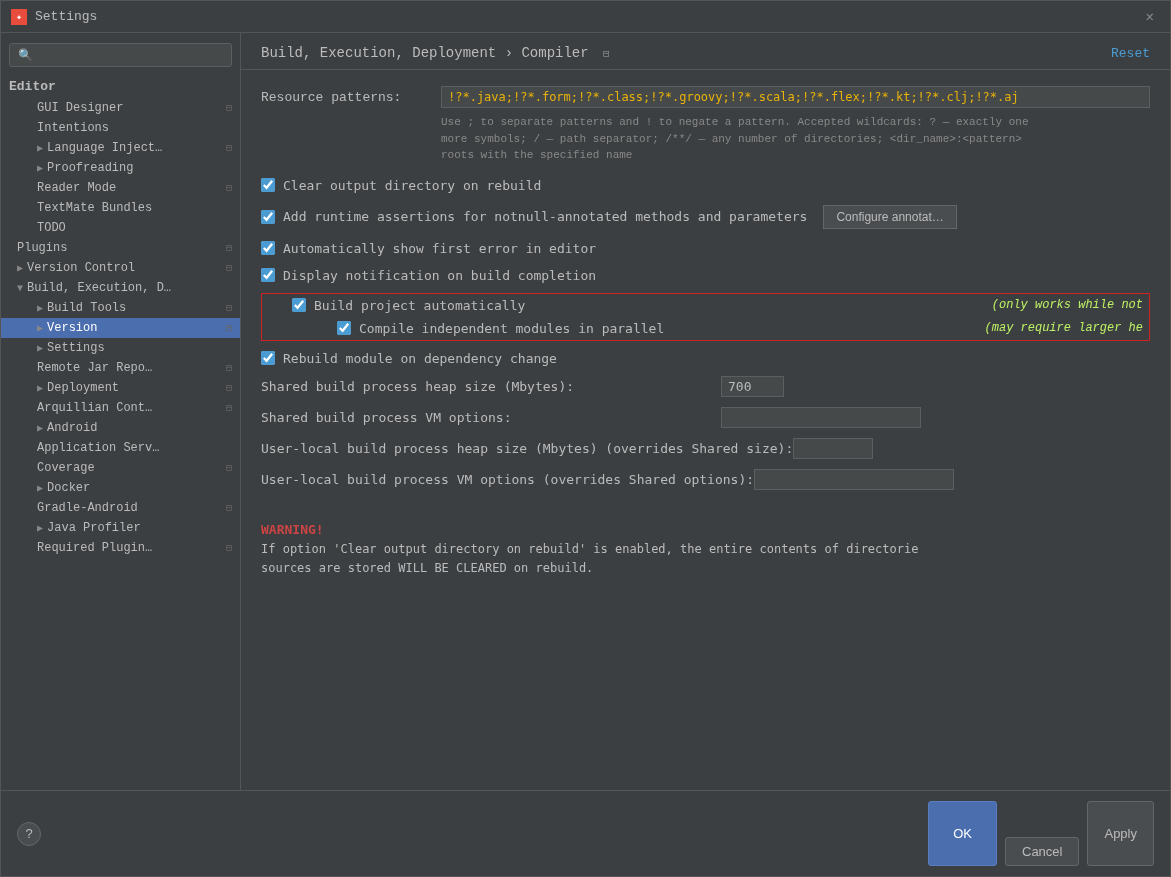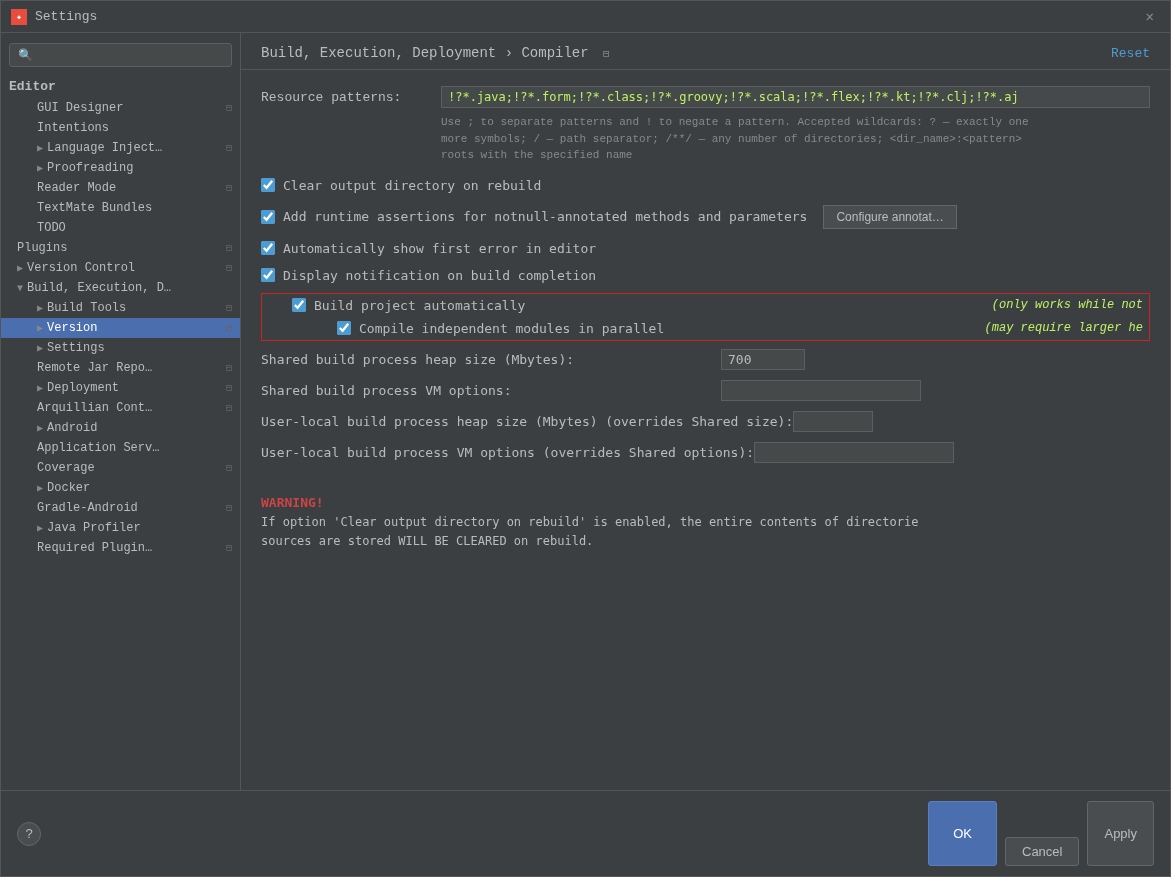--- a/index.html
+++ b/index.html
@@ -175,21 +175,21 @@
       color: #bbbbbb;
       font-size: 13px;
       min-width: 180px;
       padding-top: 4px;
     }
 
     .resource-pattern-value {
       flex: 1;
       background: #45494a;
       border: 1px solid #5c5f61;
-      color: #bef264;
+      color: #eab308;
       font-size: 12px;
       padding: 3px 6px;
       font-family: 'Consolas', monospace;
     }
 
     .resource-hint {
       color: #888;
       font-size: 11px;
       margin-left: 180px;
       margin-bottom: 12px;
@@ -229,21 +229,21 @@
       font-size: 13px;
       min-width: 460px;
       font-family: 'Consolas', monospace;
     }
 
     .num-input {
       background: #45494a;
       border: 1px solid #5c5f61;
       color: #bbbbbb;
       padding: 2px 6px;
-      width: 84px;
+      width: 63px;
       font-size: 13px;
       font-family: 'Consolas', monospace;
     }
 
     .text-input-wide {
       background: #45494a;
       border: 1px solid #5c5f61;
       color: #bbbbbb;
       padding: 2px 6px;
       width: 200px;
@@ -518,20 +518,24 @@
           </div>
           <div class="checkbox-row" style="display:flex;align-items:center;justify-content:space-between;">
             <div style="display:flex;align-items:center;margin-left:45px;">
               <input type="checkbox" checked="" style="">
               <span class="checkbox-label">Compile independent modules in parallel</span>
             </div>
             <span class="checkbox-note">(may require larger he</span>
           </div>
         </div>
 
+        <div class="checkbox-row">
+          <input type="checkbox" checked="" style="">
+          <span class="checkbox-label">Rebuild module on dependency change</span>
+        </div>
 
         <div class="setting-row" style="align-items:center;">
           <span class="inline-label">Shared build process heap size (Mbytes):</span>
           <input type="text" class="num-input" value="700" style="">
         </div>
 
         <div class="setting-row" style="align-items:center;margin-top:6px;">
           <span class="inline-label">Shared build process VM options:</span>
           <input type="text" class="text-input-wide" value="" style="">
         </div>

